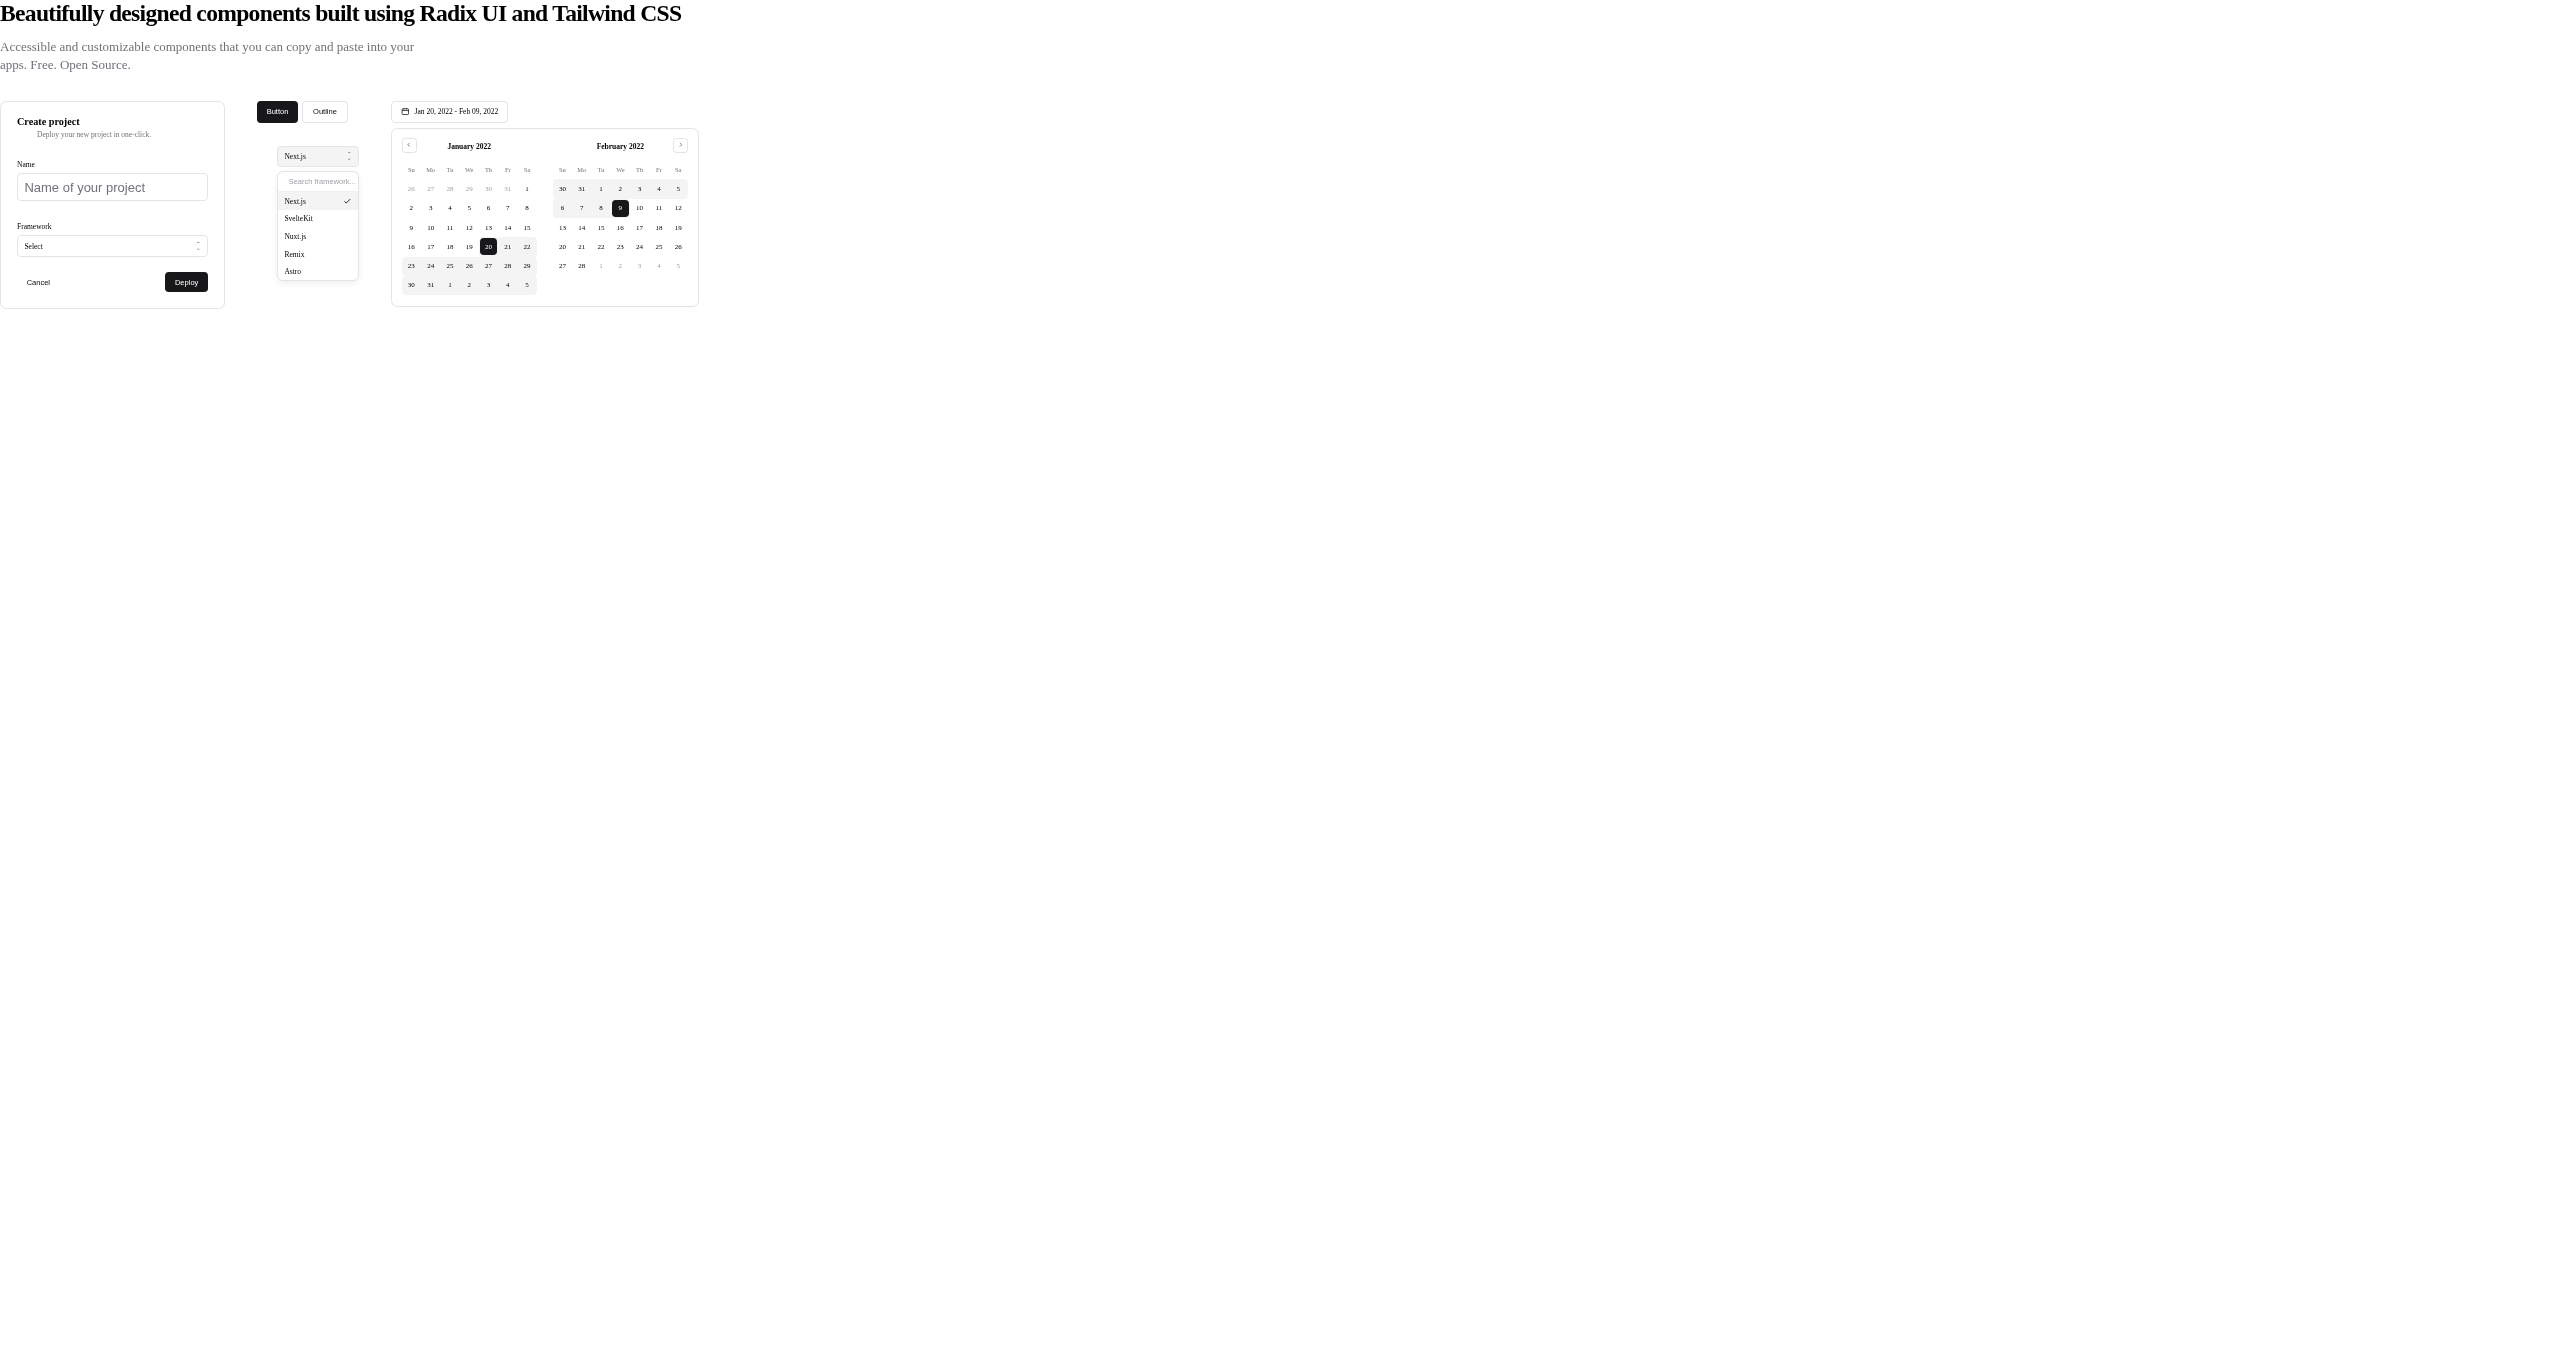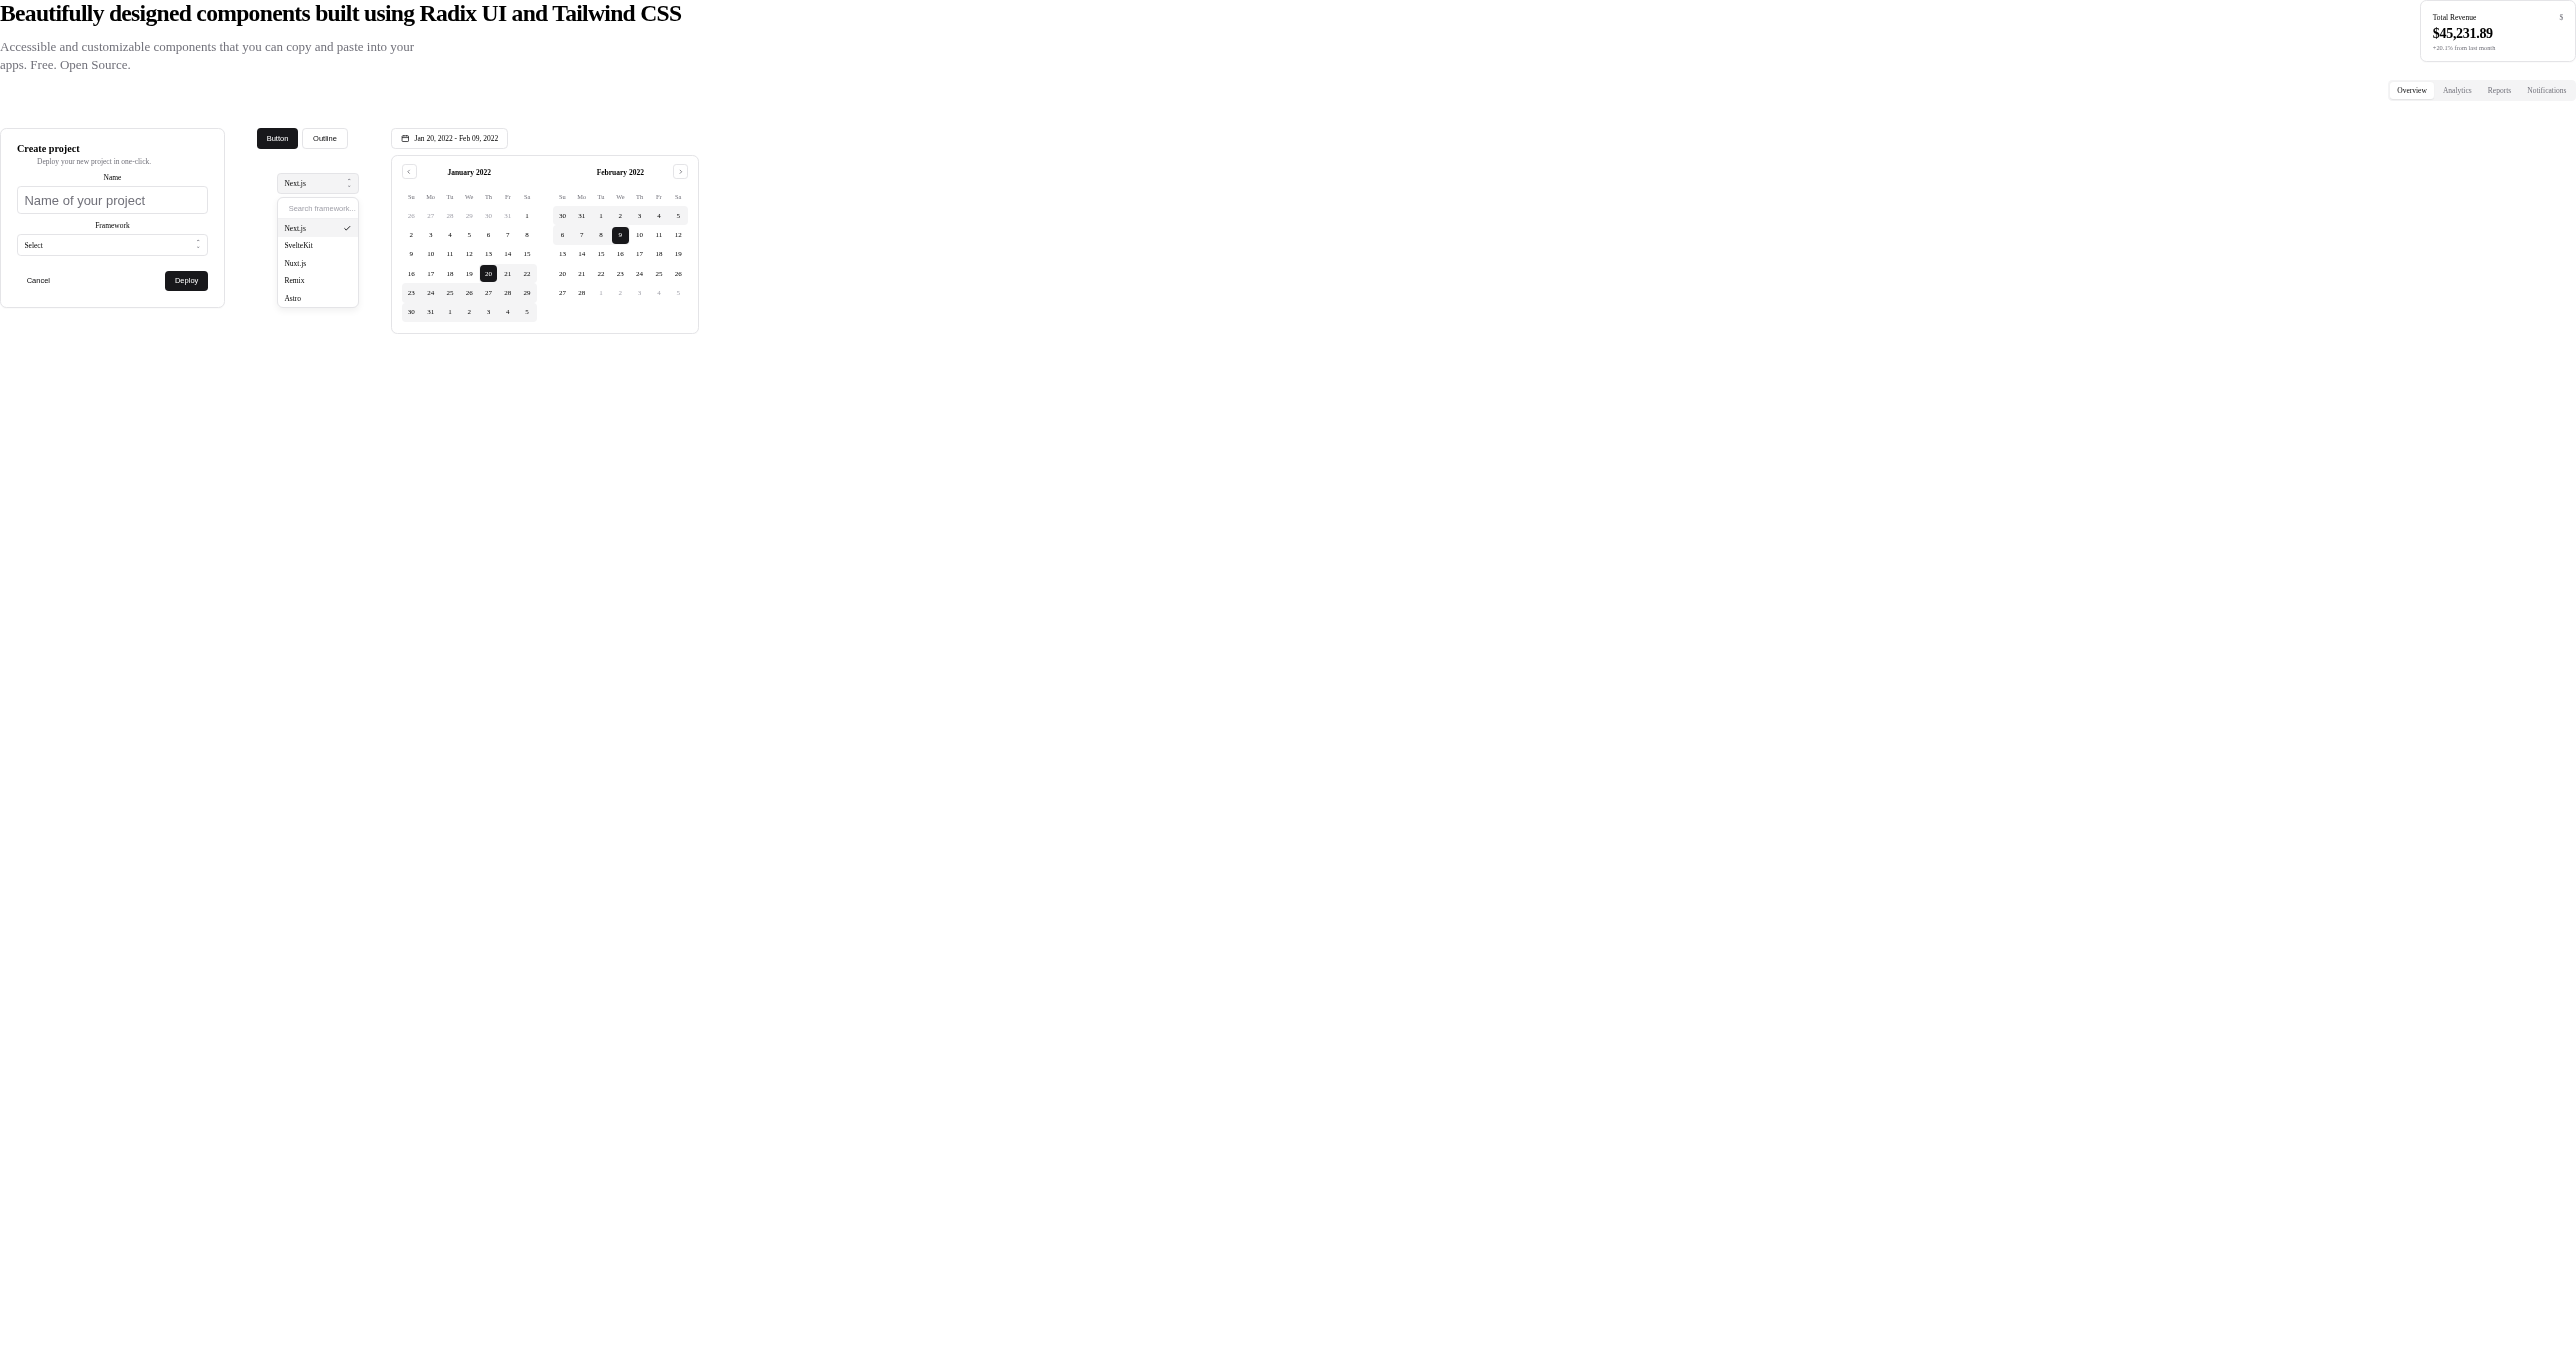--- a/index.html
+++ b/index.html
@@ -25,21 +25,21 @@
 
   .tabs { display: inline-flex; background: #f4f4f5; border-radius: 4.3px; padding: 2.1px; gap: 1.1px; }
   .tab { padding: 3.8px 7.5px; font-size: 7.5px; font-weight: 500; border-radius: 3.2px; color: #71717a; text-align: center; cursor: pointer; }
   .tab.active { background: #fff; color: #09090b; box-shadow: 0 0.5px 1.1px rgba(0,0,0,0.07); }
 
   .row2 { margin-top: 27px; display: flex; gap: 32px; align-items: flex-start; }
 
   .create { width: 225px; padding: 14px 16px 16px 16px; }
   .create h3 { font-size: 10.2px; font-weight: 700; }
   .create .desc { font-size: 7.5px; color: #71717a; margin-top: 3.2px; padding-left: 20px; }
-  .create label { display: block; font-size: 7.5px; font-weight: 500; margin-top: 7px; margin-bottom: 4.3px; text-align: center; }
+  .create label { display: block; font-size: 7.5px; font-weight: 500; margin-top: 21px; margin-bottom: 4.3px; }
   .input { width: 100%; border: 0.5px solid #e4e4e7; border-radius: 3.8px; padding: 5.4px 6.4px; font-size: 13px; background: #fff; }
   .input::placeholder { color: #71717a; }
   .select { width: 100%; border: 0.5px solid #e4e4e7; border-radius: 3.8px; padding: 5.4px 6.4px; font-size: 7.5px; background: #fff; display: flex; justify-content: space-between; align-items: center; cursor: pointer; }
   .chev { font-size: 5.9px; color: #71717a; line-height: 0.6; display: flex; flex-direction: column; gap: 0.5px; }
   .create .actions { display: flex; justify-content: space-between; align-items: center; margin-top: 15px; }
   .btn { padding: 5.4px 9.7px; border-radius: 3.8px; font-size: 7.5px; font-weight: 500; border: none; cursor: pointer; }
   .btn.dark { background: #18181b; color: #fff; }
   .btn.outline { background: #fff; border: 0.5px solid #e4e4e7; color: #09090b; }
   .btn.ghost { background: transparent; color: #09090b; }
 
@@ -80,36 +80,20 @@
   .d.sel span { position: relative; color: #fff; }
 </style>
 </head>
 <body>
 <div class="dots"></div>
 
 <div class="container">
   <div class="left">
     <h1>Beautifully designed components built using Radix UI and Tailwind CSS</h1>
     <p class="sub">Accessible and customizable components that you can copy and paste into your apps. Free. Open Source.</p>
-  </div>
-  <div class="right">
-    <div class="card revenue shadow">
-      <div class="row">
-        <span>Total Revenue</span>
-        <span class="dollar">$</span>
-      </div>
-      <h2>$45,231.89</h2>
-      <div class="delta">+20.1% from last month</div>
-    </div>
-    <div class="tabs" id="tabs">
-        <div class="tab active">Overview</div>
-        <div class="tab">Analytics</div>
-        <div class="tab">Reports</div>
-        <div class="tab">Notifications</div>
-      </div>
   </div>
 </div>
 
 <div class="row2">
   <div class="card create shadow">
     <h3>Create project</h3>
     <p class="desc">Deploy your new project in one-click.</p>
     <label>Name</label>
     <input class="input" placeholder="Name of your project" style="">
     <label>Framework</label>

